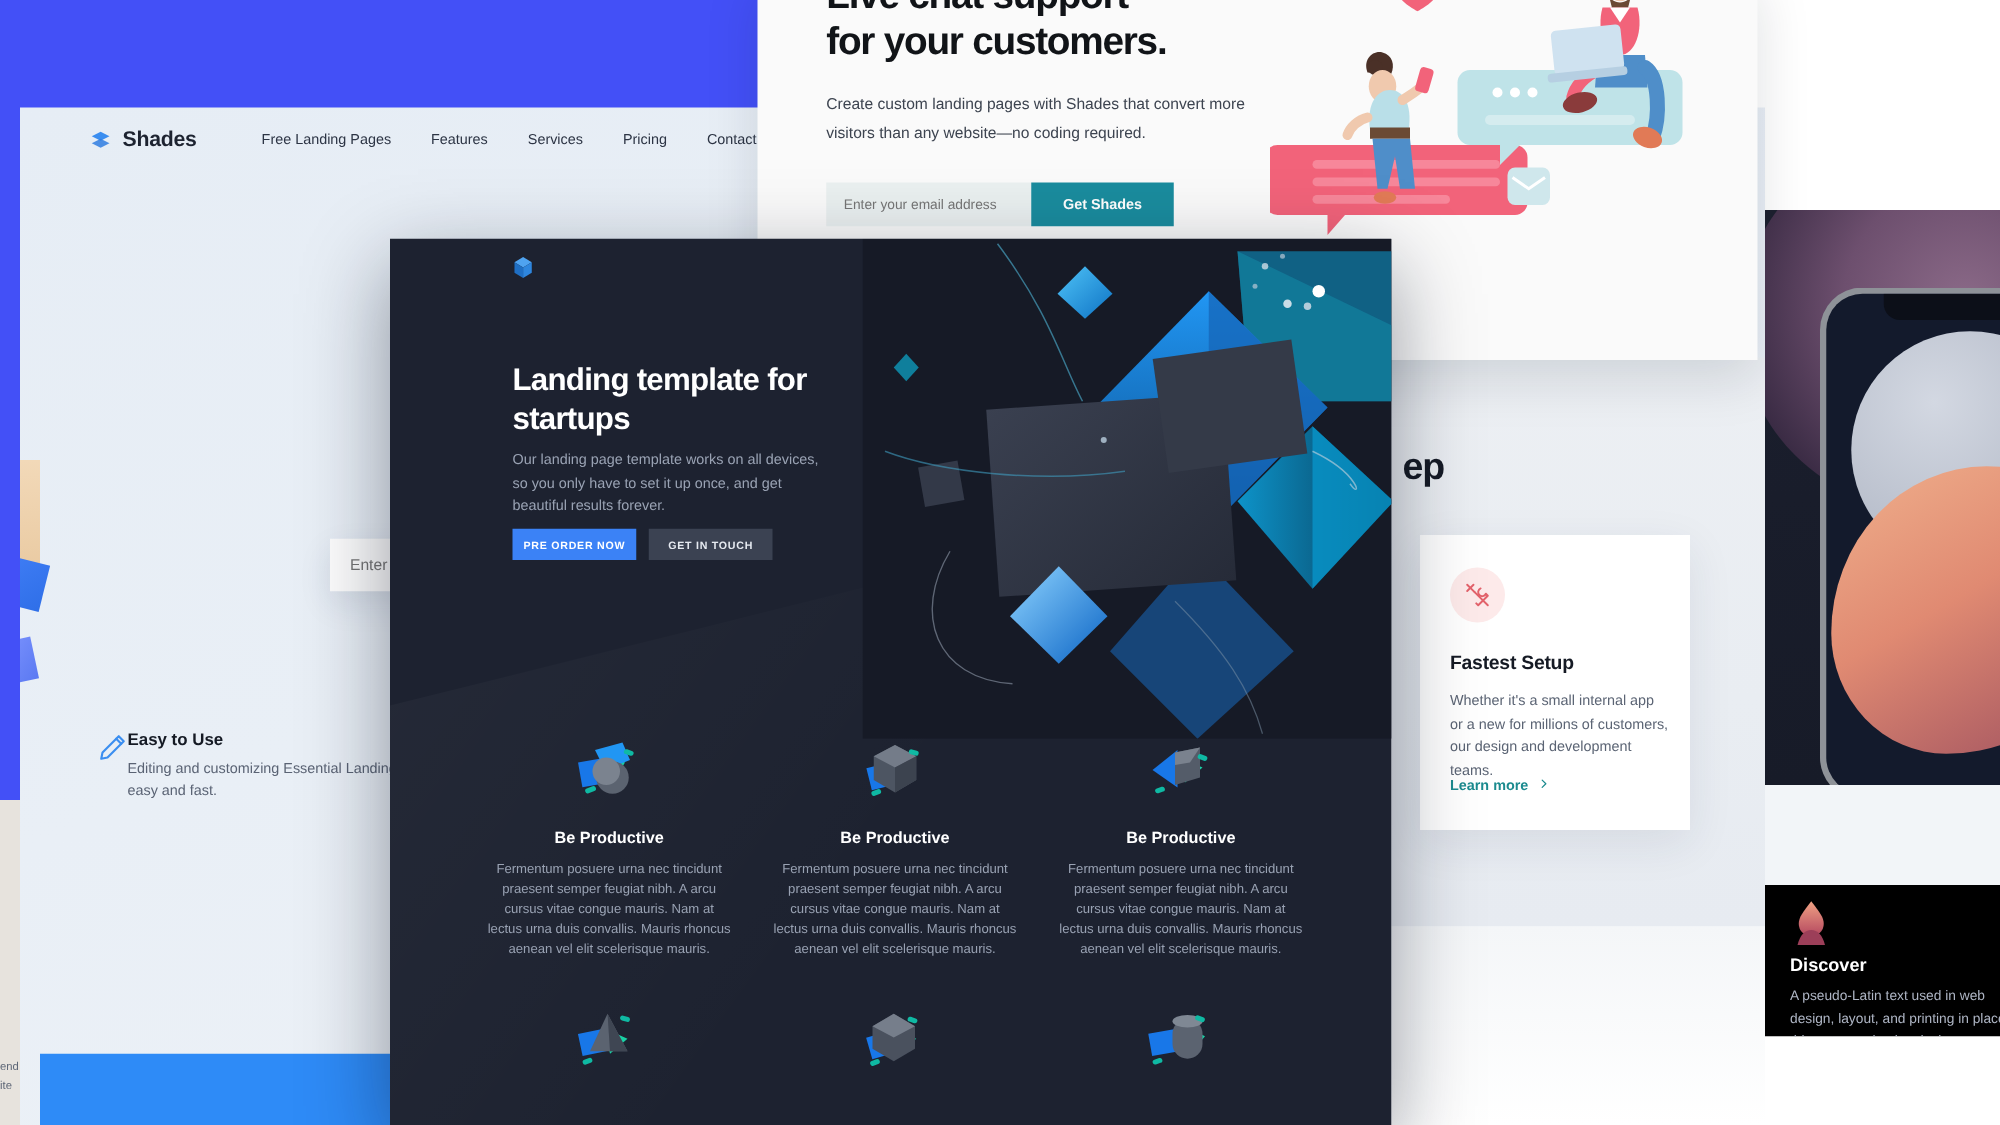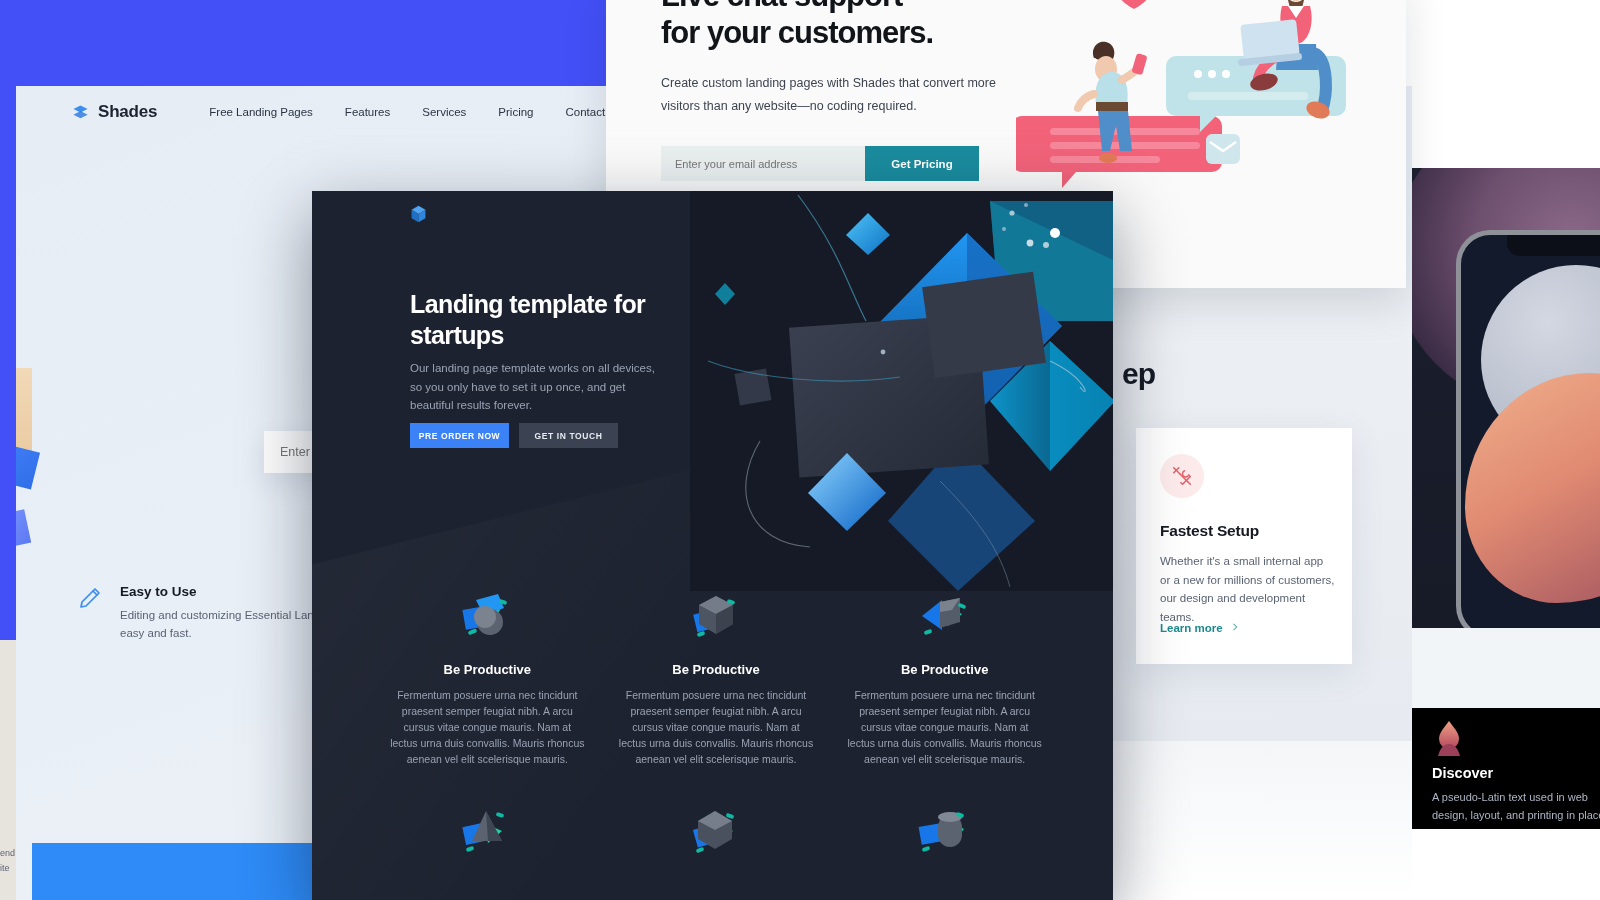--- a/index.html
+++ b/index.html
@@ -48,21 +48,21 @@
   .pl-form {
     position: absolute; left: 248px; top: 345px; display: flex;
     box-shadow: 0 10px 26px rgba(30,50,90,.10);
   }
   .pl-input {
     width: 250px; height: 42px; background: #fdfdfd; border: none;
     font-size: 12.5px; color: #8d96a6; padding: 0 16px;
     font-family: "Liberation Sans", sans-serif;
   }
   .pl-feature {
-    position: absolute; left: 62px; top: 498px; width: 270px; display: flex; gap: 18px;
+    position: absolute; left: 62px; top: 498px; width: 270px; display: flex; 
   }
   .pl-feat-icon { width: 24px; height: 24px; flex: 0 0 24px; margin-top: 2px; }
   .pl-feat-title { font-size: 13.5px; font-weight: 700; color: #151a24; margin-bottom: 7px; }
   .pl-feat-body { font-size: 11.5px; line-height: 1.58; color: #5a6374; }
 
   .pl-blue-band {
     position: absolute; left: 16px; top: 757px; width: 300px; height: 143px;
     background: #2e8bf7;
   }
   .pl-edge-col {
@@ -135,21 +135,21 @@
   .chat-h1 {
     position: absolute; left: 55px; top: 2px; width: 460px;
     font-size: 31px; line-height: 1.18; font-weight: 700; color: #111418; letter-spacing: -1px;
   }
   .chat-p {
     position: absolute; left: 55px; top: 96px; width: 350px;
     font-size: 12.5px; line-height: 1.8; color: #3d4450;
   }
   .chat-form { position: absolute; left: 55px; top: 170px; display: flex; }
   .chat-input {
-    width: 204px; height: 35px; background: #eaf0f0; border: none; padding: 0 14px;
+    width: 164px; height: 35px; background: #eaf0f0; border: none; padding: 0 14px;
     font-size: 11px; color: #8b949c; font-family: "Liberation Sans", sans-serif;
   }
   .chat-btn {
     width: 114px; height: 35px; background: #1a8c9e; color: #fff; border: none;
     font-size: 11.5px; font-weight: 700; cursor: pointer;
     font-family: "Liberation Sans", sans-serif;
   }
   .chat-illo { position: absolute; left: 410px; top: -10px; width: 400px; height: 230px; }
 
   
@@ -334,21 +334,21 @@
   </div>
 
   <div class="bottom-white"></div>
 
   <div class="page-chat">
     <h1 class="chat-h1" style="white-space:pre-line">Live chat support
 for your customers.</h1>
     <p class="chat-p">Create custom landing pages with Shades that convert more visitors than any website—no coding required.</p>
     <div class="chat-form">
       <input class="chat-input" placeholder="Enter your email address" style="">
-      <button class="chat-btn">Get Pricing</button>
+      <button class="chat-btn">Get Shades</button>
     </div>
 
     <div class="chat-illo">
       <svg viewBox="0 0 400 230" width="400" height="230">
 
         <path d="M6 150 h190 a10 10 0 0110 10 v36 a10 10 0 01-10 10 H60 l-14 16 v-16 H6 a10 10 0 01-10-10 v-36 a10 10 0 0110-10z" fill="#f2637a"></path>
         <rect x="34" y="162" width="150" height="7" rx="3.5" fill="#f7879a"></rect>
         <rect x="34" y="176" width="150" height="7" rx="3.5" fill="#f7879a"></rect>
         <rect x="34" y="190" width="110" height="7" rx="3.5" fill="#f7879a"></rect>
 

